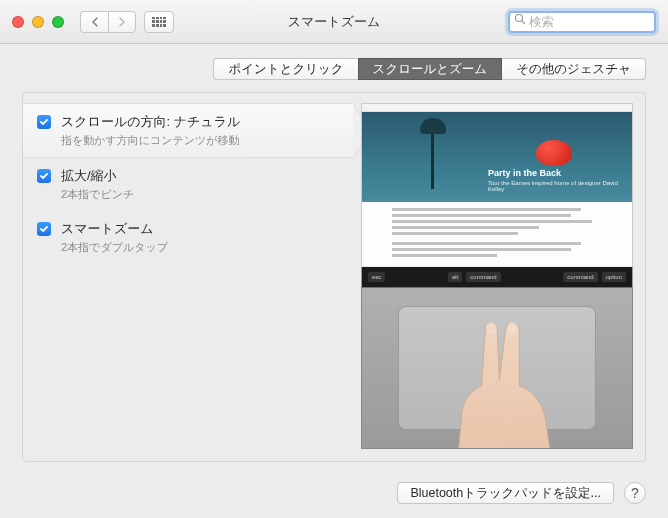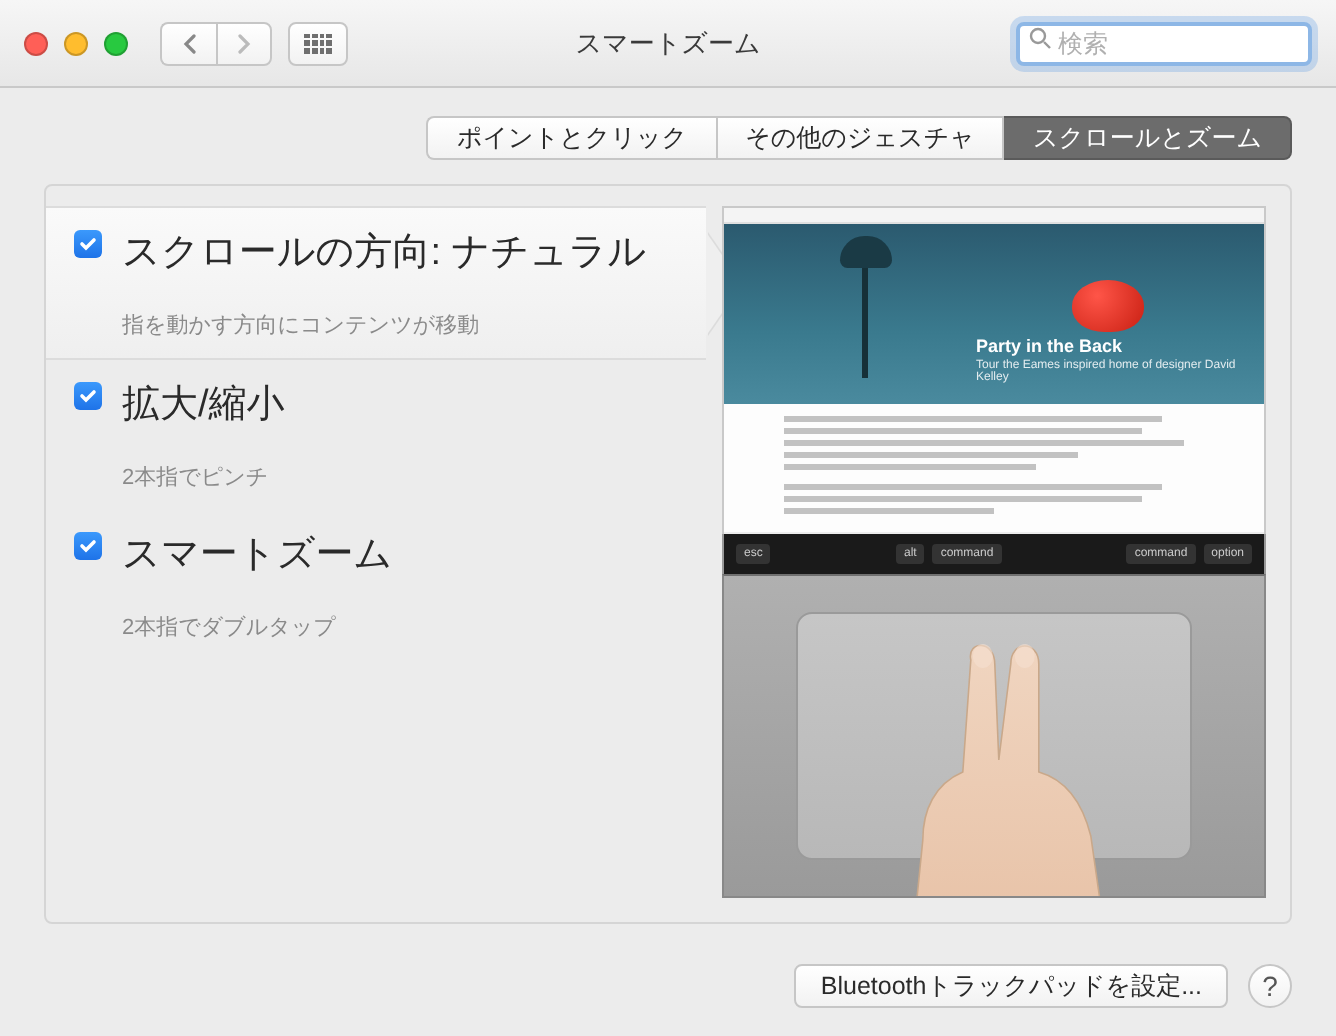--- a/index.html
+++ b/index.html
@@ -148,22 +148,22 @@
   .chk {
     width: 14px; height: 14px;
     border-radius: 3px;
     background: linear-gradient(#3b99fc,#1e73e8);
     display: flex; align-items: center; justify-content: center;
     flex-shrink: 0;
     margin-top: 2px;
   }
   .chk svg { width: 10px; height: 10px; }
   .opt-text { display: flex; flex-direction: column; }
-  .opt-title { font-size: 19px; color: #2a2a2a; }
-  .opt-sub { font-size: 11px; color: #8a8a8a; margin-top: 16px; }
+  .opt-title { font-size: 13px; color: #2a2a2a; }
+  .opt-sub { font-size: 11px; color: #8a8a8a; margin-top: 2px; }
 
   .preview-col {
     flex: 1;
     padding: 10px 12px 12px 8px;
     display: flex;
     flex-direction: column;
   }
   .laptop-screen {
     background: #fdfdfd;
     height: 164px;
@@ -344,22 +344,22 @@
         <circle cx="5" cy="5" r="3.5" stroke="#999" stroke-width="1.2" fill="none"></circle>
         <line x1="8" y1="8" x2="11" y2="11" stroke="#999" stroke-width="1.2"></line>
       </svg>
     <input class="search-input" placeholder="検索" style="">
   </div>
 </div>
 
 <div class="content">
   <div class="tabs">
     <div class="tab">ポイントとクリック</div>
+    <div class="tab active">スクロールとズーム</div>
     <div class="tab">その他のジェスチャ</div>
-    <div class="tab active">スクロールとズーム</div>
   </div>
 
   <div class="panel">
     <div class="options-col">
 
       <div class="opt-row selected">
         <div class="chk">
           <svg viewBox="0 0 10 10">
               <path d="M2 5 L4 7 L8 3" stroke="#fff" stroke-width="1.8" fill="none" stroke-linecap="round"></path>
             </svg>

